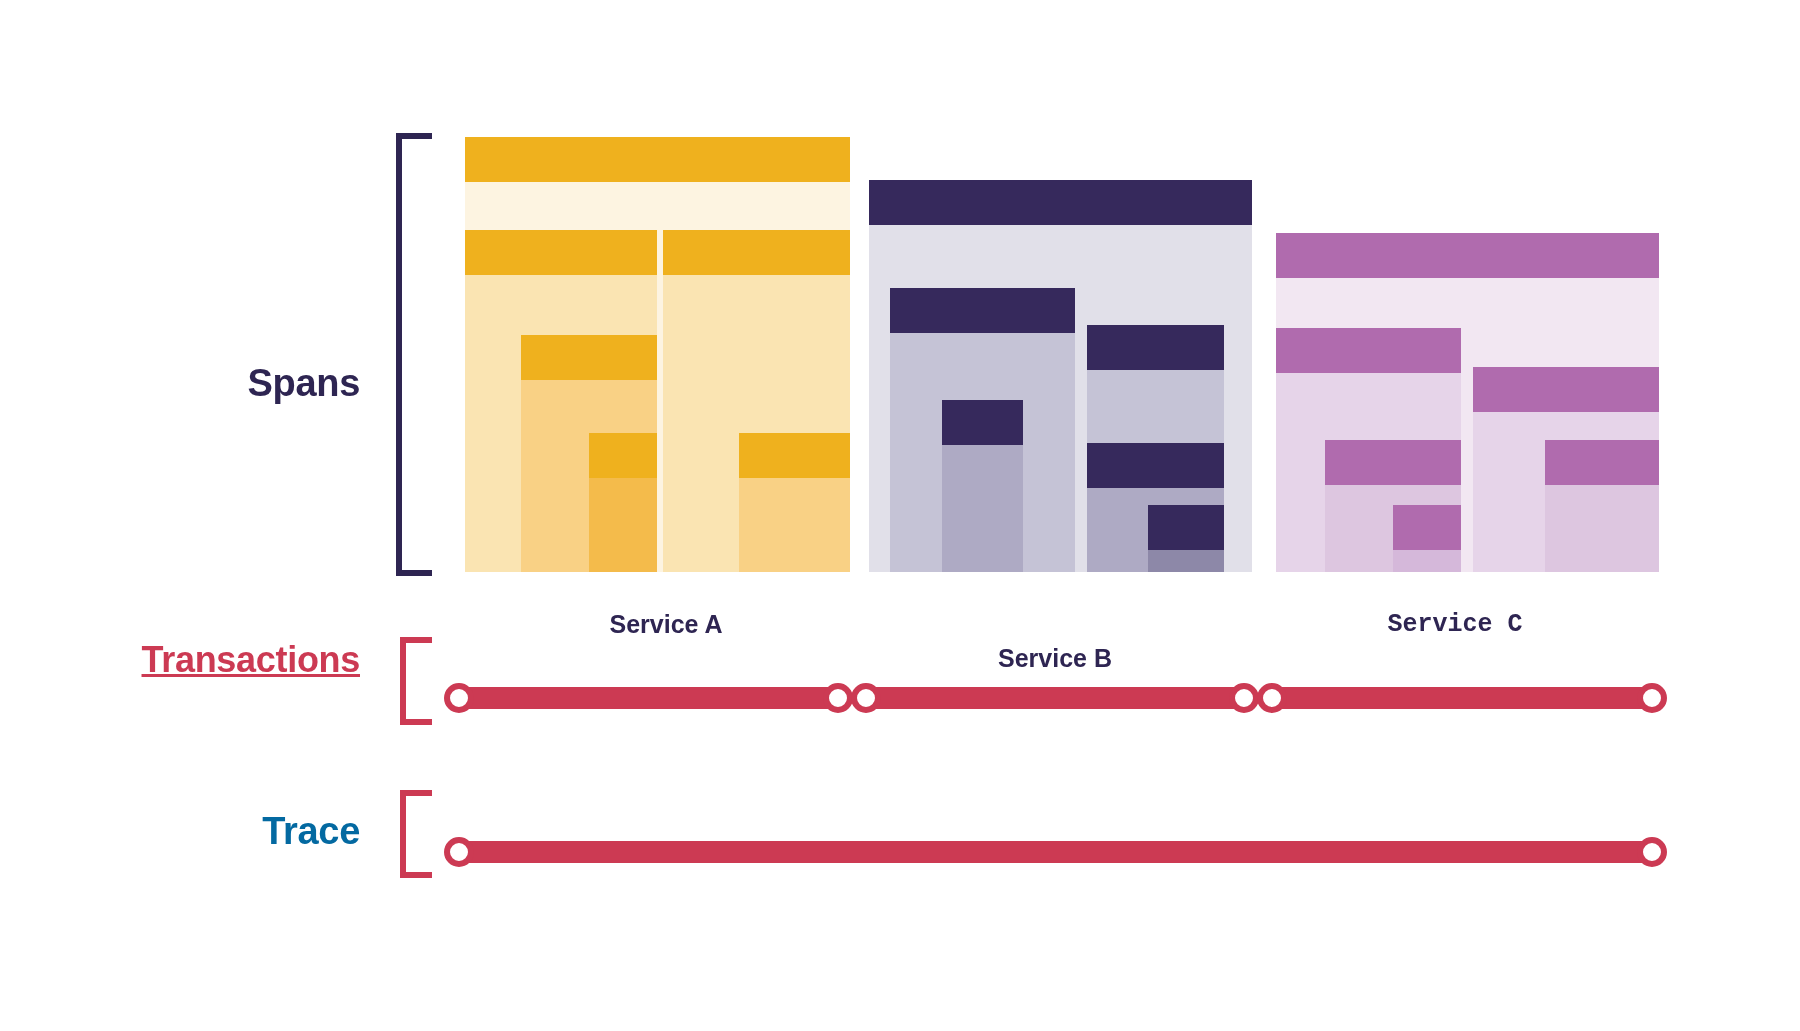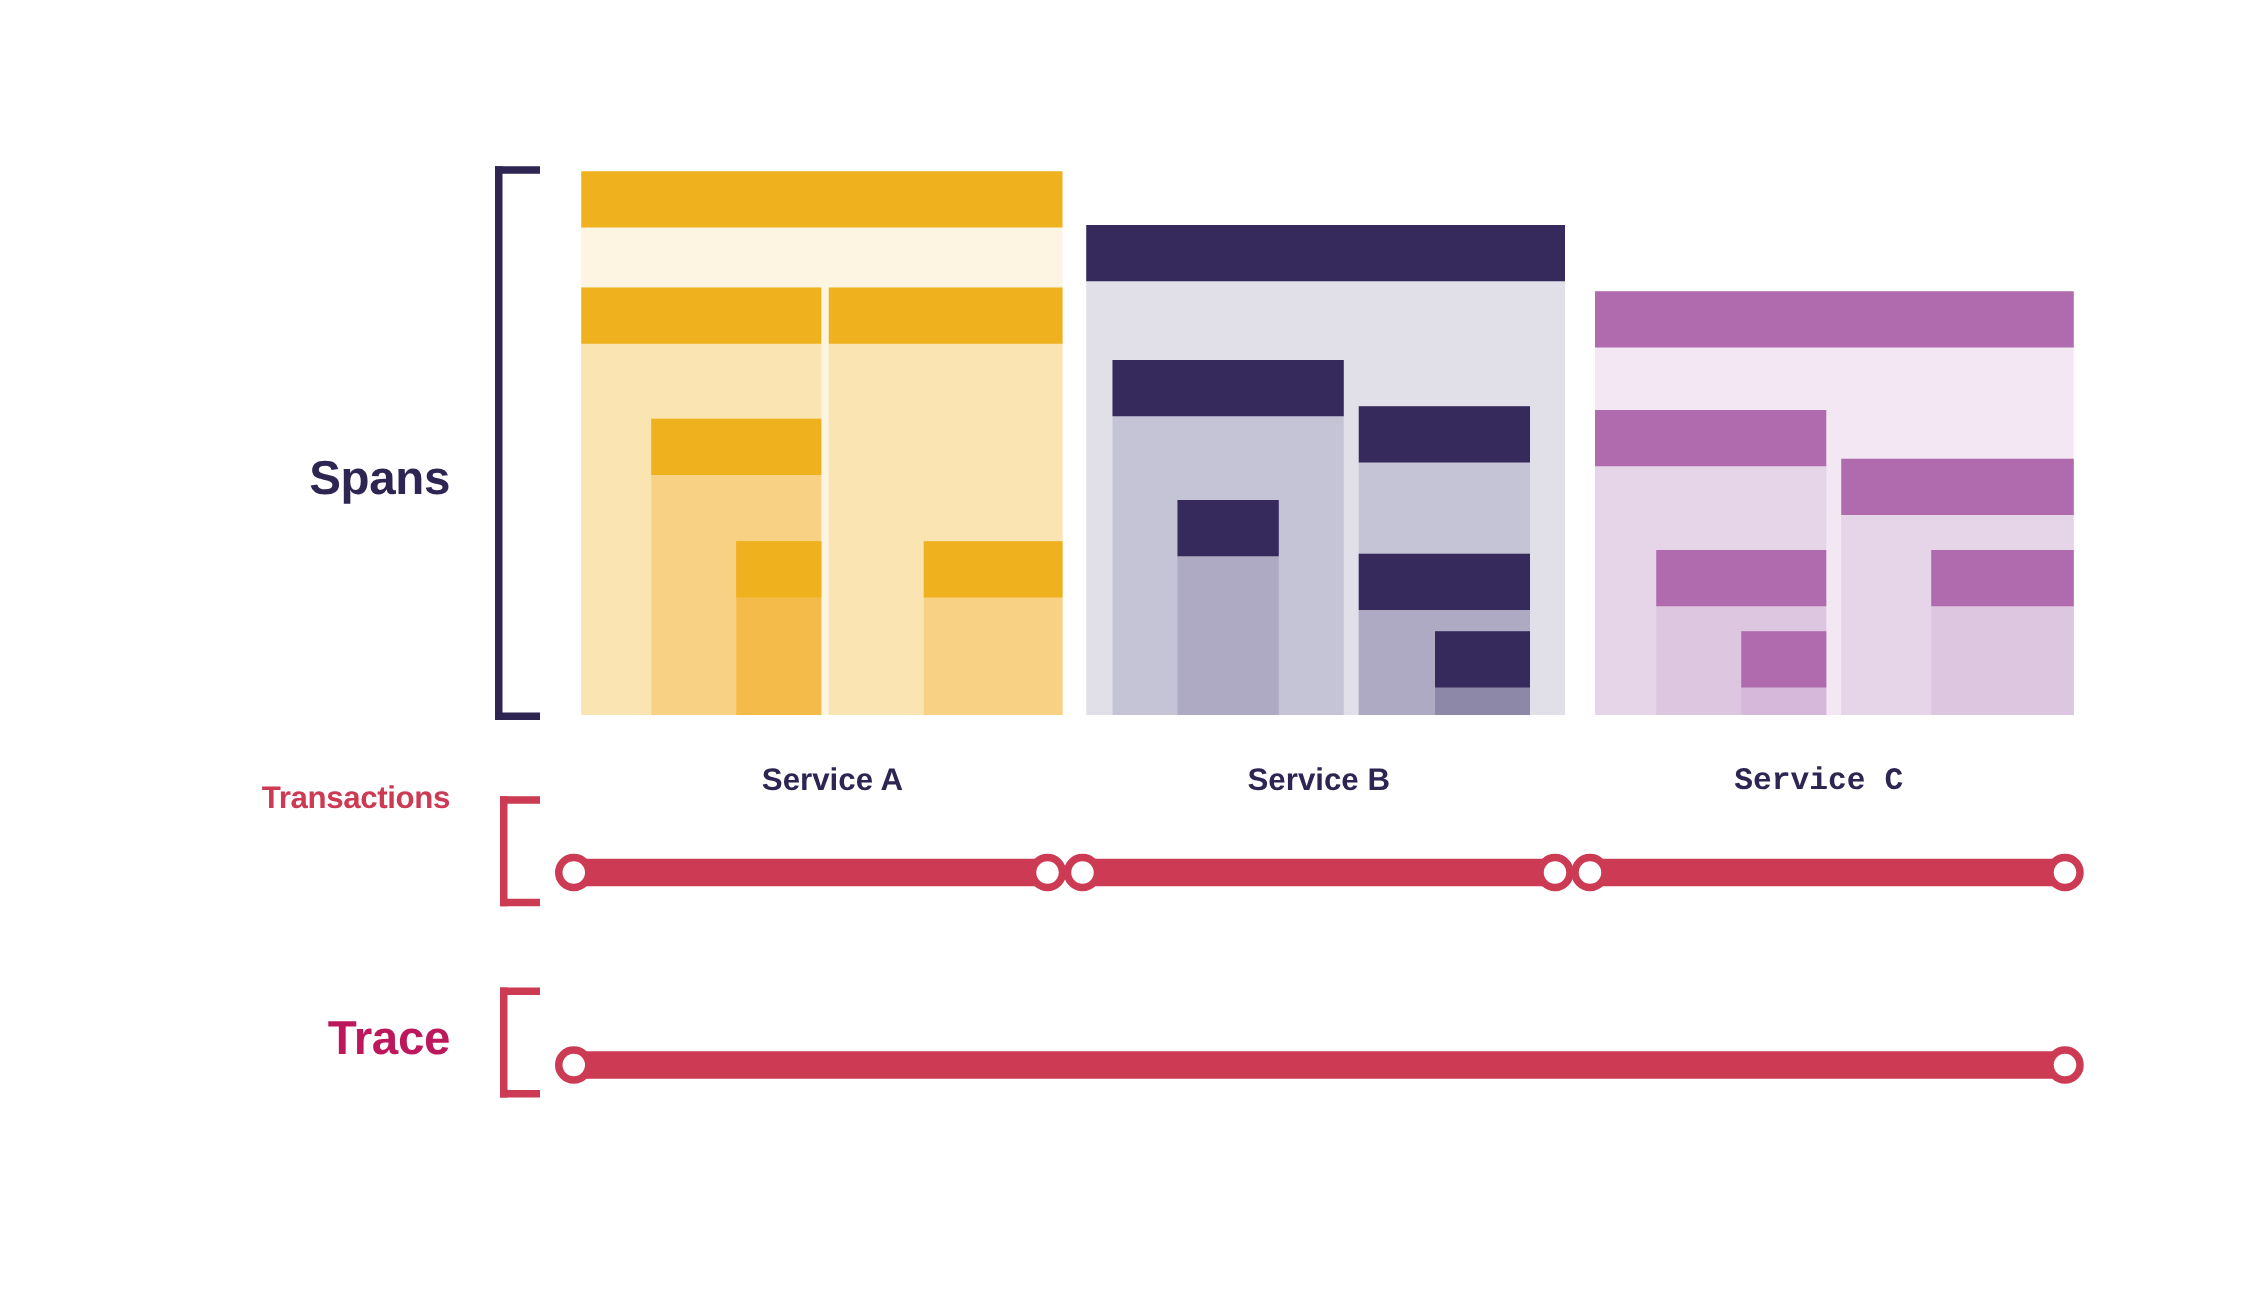--- a/index.html
+++ b/index.html
@@ -31,29 +31,30 @@
     letter-spacing: -0.3px;
   }
   #label-spans {
     right: 1440px;
     top: 362px;
     font-size: 38px;
     color: #2e2552;
   }
   #label-transactions {
     right: 1440px;
-    top: 624px;
-    font-size: 25px;
+    top: 639px;
+    font-size: 36px;
     color: #cc3a53;
+    text-decoration: underline;
   }
   #label-trace {
     right: 1440px;
     top: 810px;
     font-size: 38px;
-    color: #be185d;
+    color: #0369a1;
   }
 
   
   .bracket {
     position: absolute;
     box-sizing: border-box;
   }
   #bracket-spans {
     left: 396px;
     top: 133px;
@@ -187,21 +188,21 @@
       <div class="span-box" style="left: 1545px; width: 114px; top: 440px; height: 132px; bottom: auto; background: rgb(221, 198, 224);">
         <div class="span-header" style="background: rgb(176, 107, 174);"></div>
       </div>
       <div class="span-box" style="left: 1393px; width: 68px; top: 505px; height: 67px; bottom: auto; background: rgb(213, 184, 218);">
         <div class="span-header" style="background: rgb(176, 107, 174);"></div>
       </div>
     </div>
 
   <div id="captions-layer">
       <div class="service-caption" style="left: 516px; width: 300px; top: 610px;">Service A</div>
-      <div class="service-caption" style="left: 905px; width: 300px; top: 610px;">Service B</div>
+      <div class="service-caption" style="left: 905px; width: 300px; top: 644px;">Service B</div>
       <div class="service-caption" style="left: 1305px; width: 300px; top: 610px; font-family: Liberation Mono, monospace;">Service C</div>
     </div>
 
   <div id="transactions-layer">
       <div class="tline" style="left: 459px; width: 379px; top: 687px;"></div>
       <div class="tnode" style="left: 444px; top: 683px;"></div>
       <div class="tnode" style="left: 823px; top: 683px;"></div>
       <div class="tline" style="left: 866px; width: 378px; top: 687px;"></div>
       <div class="tnode" style="left: 851px; top: 683px;"></div>
       <div class="tnode" style="left: 1229px; top: 683px;"></div>

